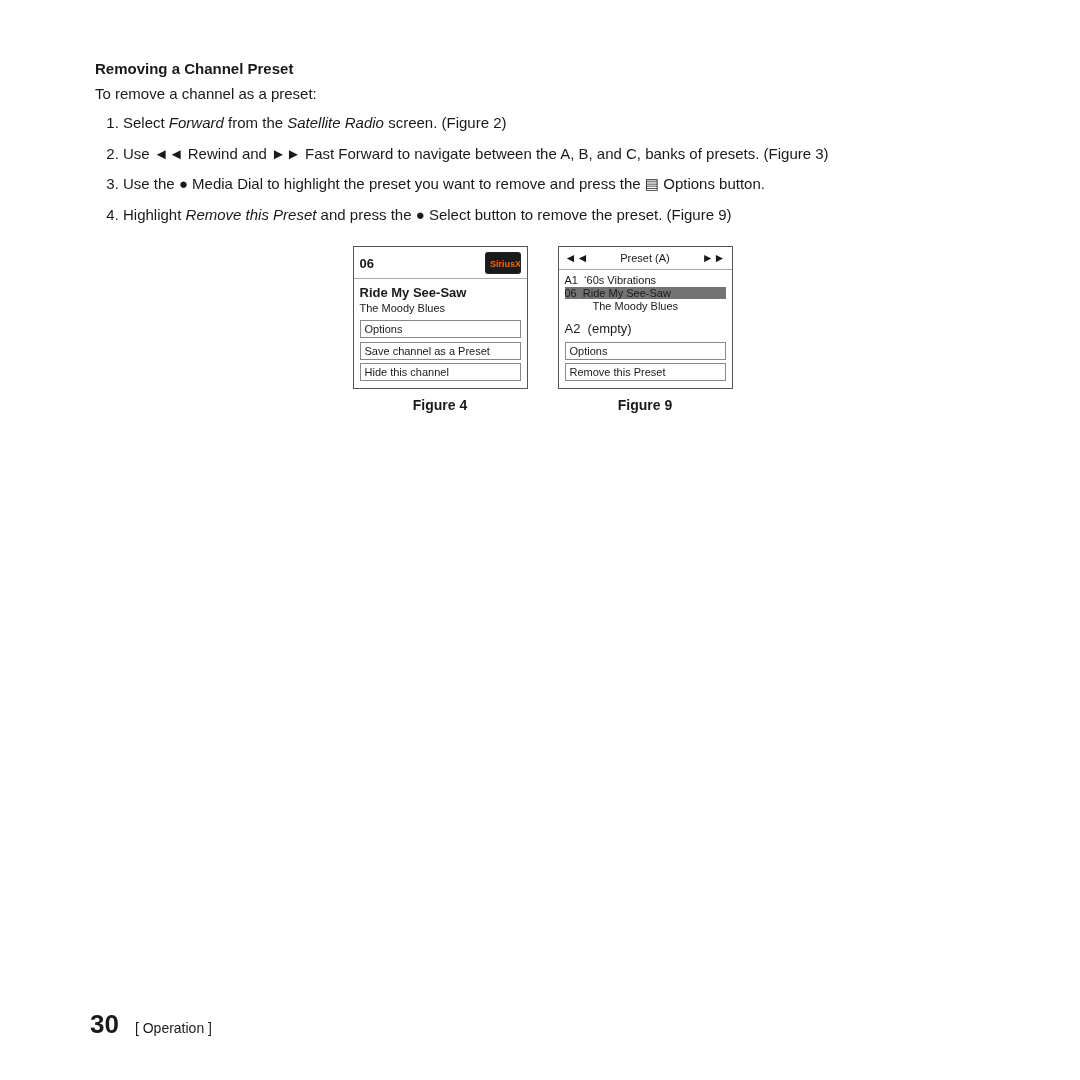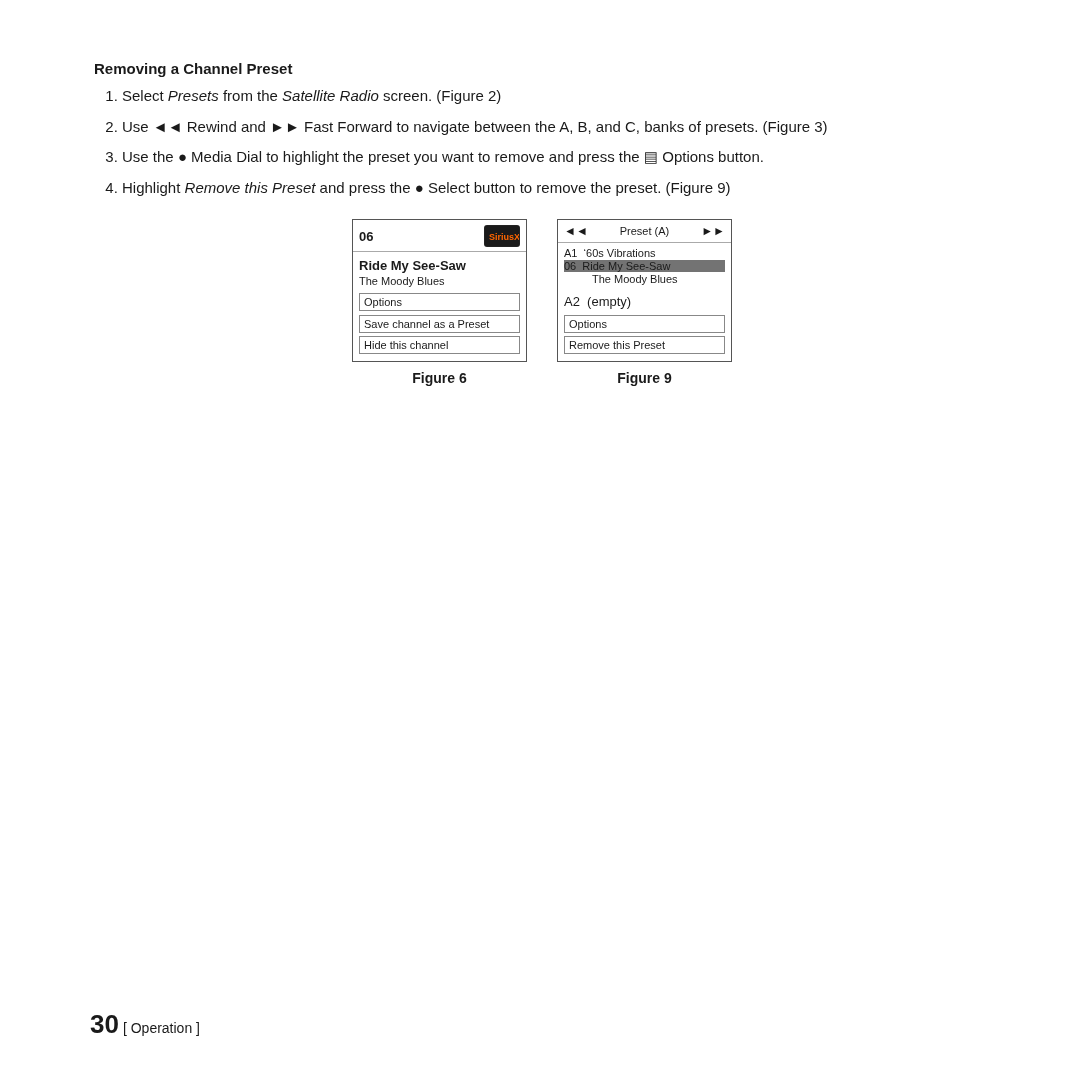--- a/index.html
+++ b/index.html
@@ -9,22 +9,21 @@
       height: 1080px;
       background: #ffffff;
       font-family: Arial, Helvetica, sans-serif;
       font-size: 15px;
       color: #1a1a1a;
       position: relative;
       overflow: hidden;
     }
 
     .page-content {
-      padding: 60px 90px 60px 58px;
-      margin-left: 36px;
+      padding: 60px 90px 60px 95px;
     }
 
     .section-title {
       font-weight: bold;
       font-size: 15px;
       margin-bottom: 8px;
     }
 
     .intro-text {
       font-size: 15px;
@@ -195,44 +194,45 @@
       font-size: 11px;
       background: #fff;
     }
 
     .footer {
       position: absolute;
       bottom: 40px;
       left: 90px;
       display: flex;
       align-items: baseline;
-      gap: 4px;
+      gap: 16px;
     }
 
     .footer-page-num {
       font-size: 26px;
       font-weight: bold;
     }
 
     .footer-section {
       font-size: 14px;
       text-align: right;
     }
   </style>
 </head>
 <body>
 
 <div class="page-content">
 
   <div class="section-title">Removing a Channel Preset</div>
 
+  <div class="intro-text">To remove a channel as a preset:</div>
 
   <ol>
     <li>
-      Select <span class="italic">Presets</span> from the <span class="italic">Satellite Radio</span> screen. (Figure 2)
+      Select <span class="italic">Forward</span> from the <span class="italic">Satellite Radio</span> screen. (Figure 2)
     </li>
     <li>
       Use <span>◄◄</span> Rewind and <span>►►</span> Fast Forward to navigate between the A, B, and C, banks of presets. (Figure 3)
     </li>
     <li>
       Use the <span>●</span> Media Dial to highlight the preset you want to remove and press the <span>▤</span> Options button.
     </li>
     <li>
       Highlight <span class="italic">Remove this Preset</span> and press the <span>●</span> Select button to remove the preset. (Figure 9)
     </li>
@@ -253,21 +253,21 @@
           </div>
         </div>
         <div class="fig8-body">
           <div class="fig8-song-title">Ride My See-Saw</div>
           <div class="fig8-artist">The Moody Blues</div>
           <div class="fig8-options-label">Options</div>
           <div class="fig8-menu-item">Save channel as a Preset</div>
           <div class="fig8-menu-item">Hide this channel</div>
         </div>
       </div>
-      <div class="figure-label">Figure 6</div>
+      <div class="figure-label">Figure 4</div>
     </div>
 
     <div class="figure-block">
       <div class="screen-fig9">
         <div class="fig9-header">
           <span class="fig9-nav-arrow">◄◄</span>
           <span class="fig9-presets-title">Preset (A)</span>
           <span class="fig9-nav-arrow">►►</span>
         </div>
         <div class="fig9-body">

